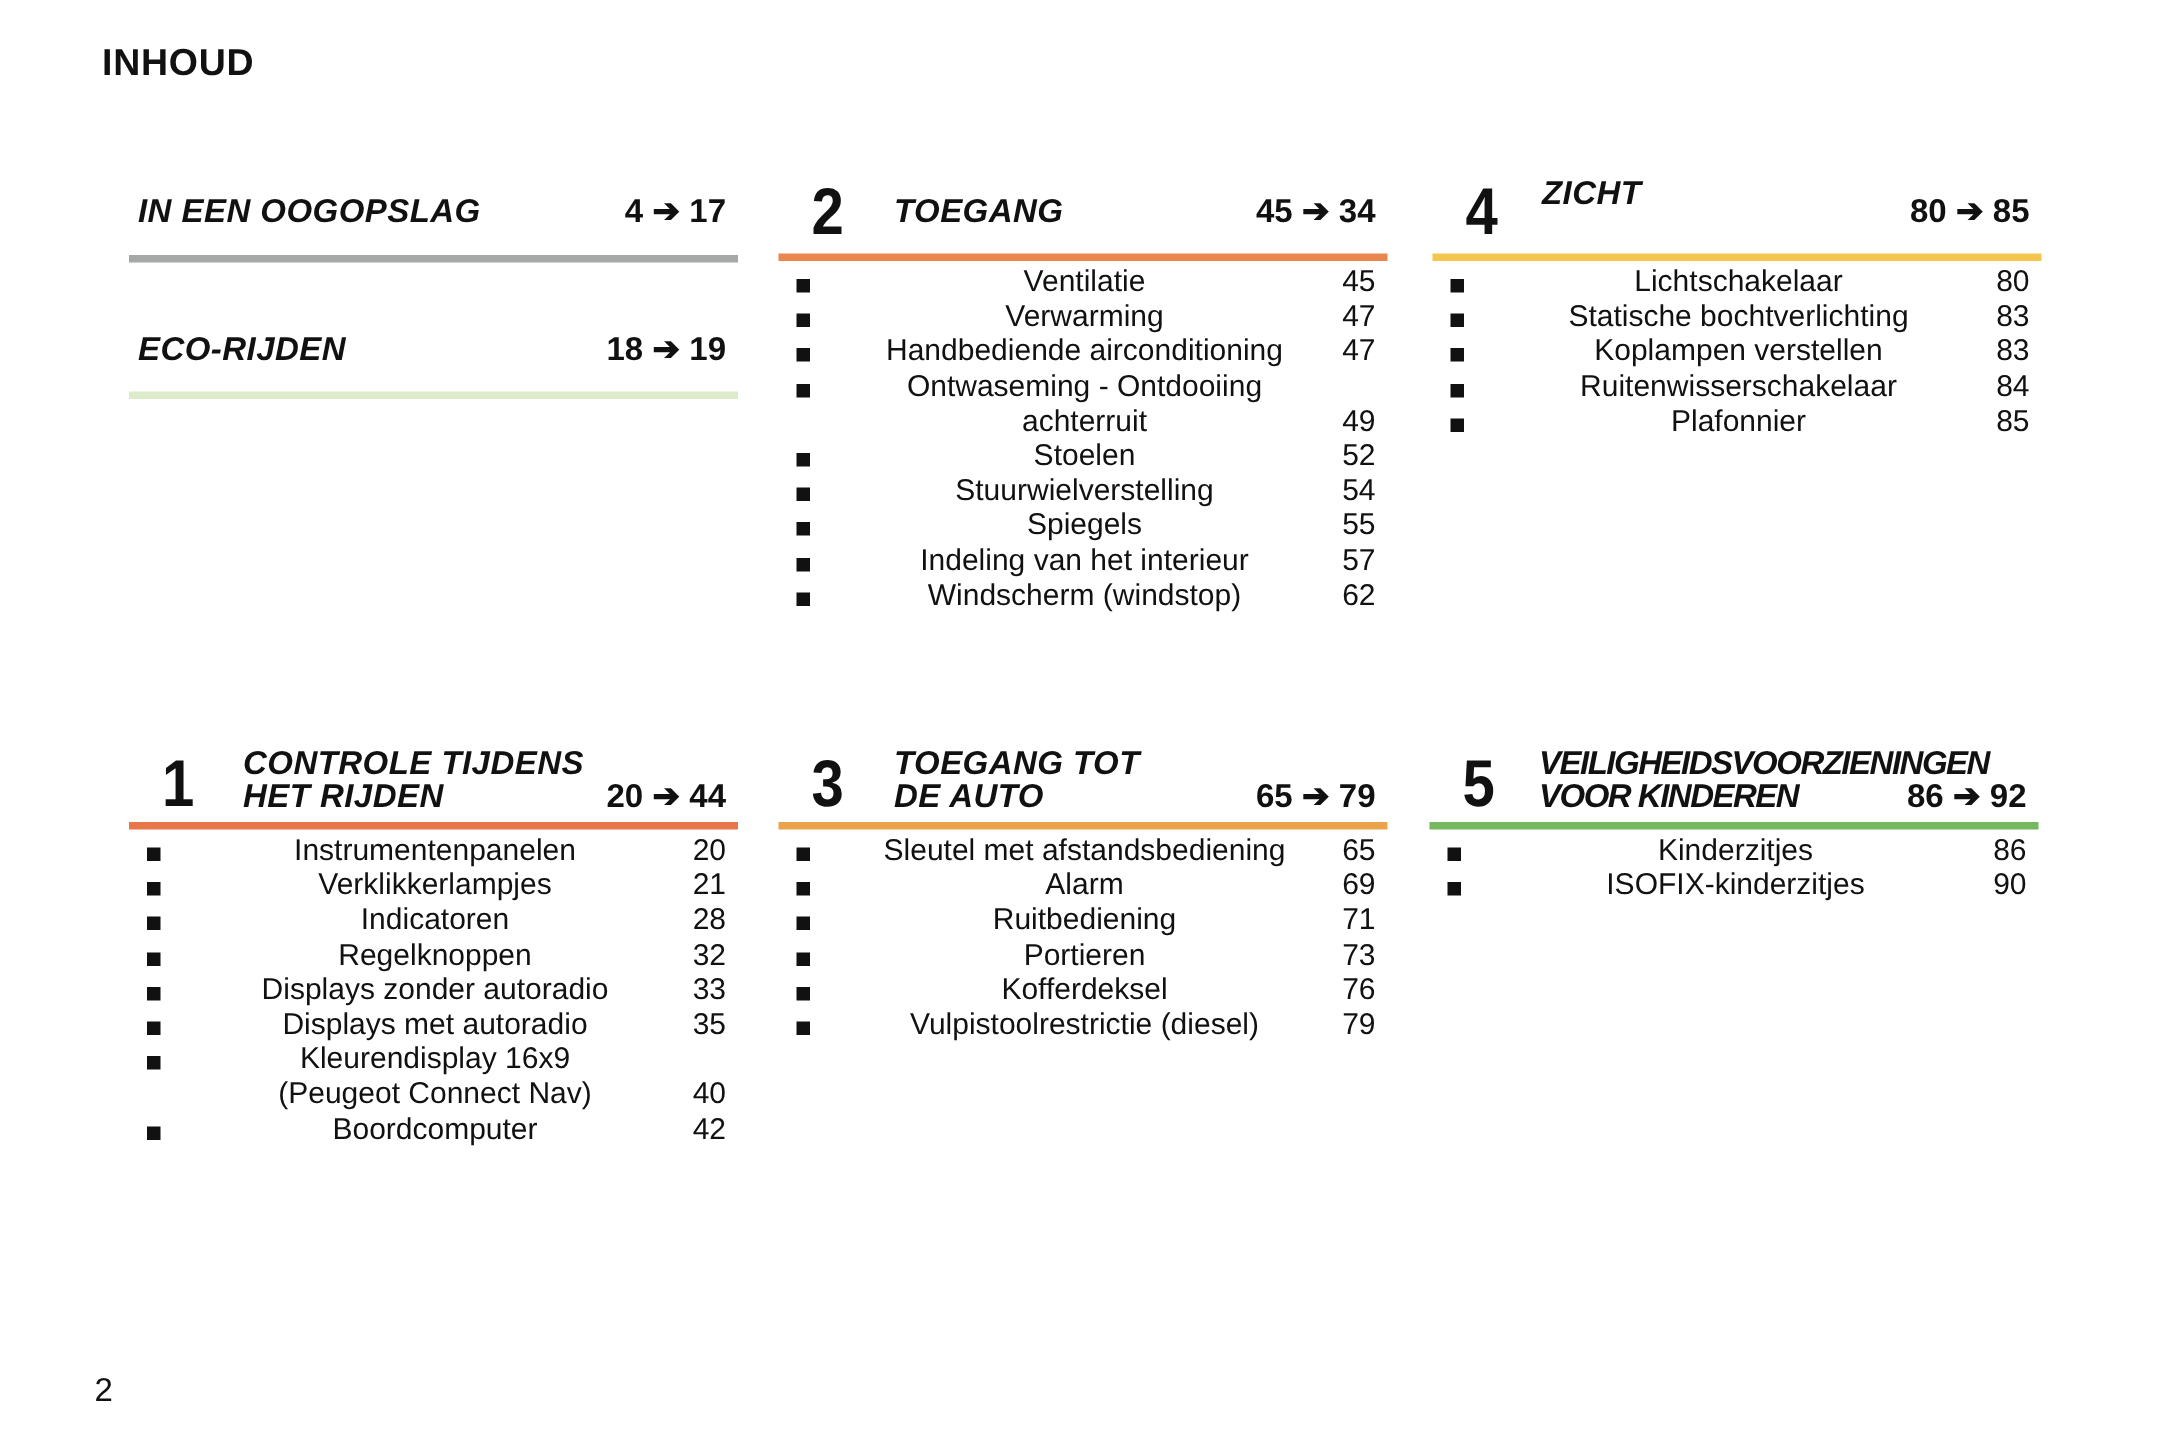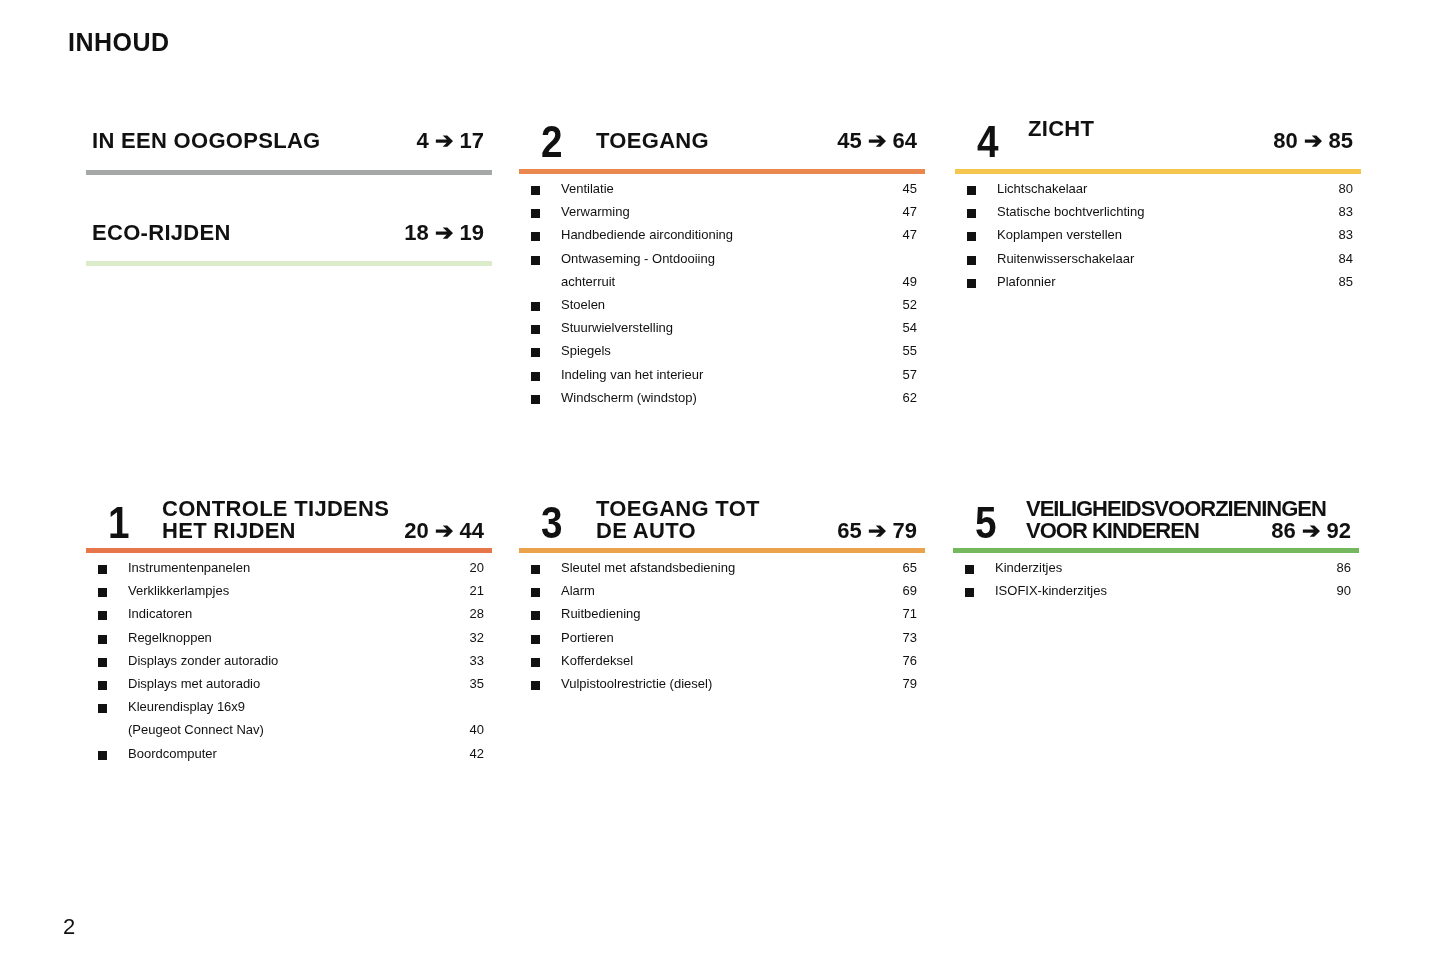--- a/index.html
+++ b/index.html
@@ -13,30 +13,31 @@
   }
   .section { position: absolute; width: 406px; }
   .sec-head { position: relative; height: 46px; }
   .sec-head .num {
     position: absolute; left: 22px; font-size: 44px; font-weight: bold;
     line-height: 44px; transform: scaleX(0.88); transform-origin: left;
   }
   .sec-head .title {
     position: absolute; font-size: 22px; font-weight: bold; line-height: 22px;
     letter-spacing: 0.3px;
+    font-style: italic;
   }
   .sec-head .range {
     position: absolute; right: 8px; font-size: 22px; font-weight: bold;
     line-height: 22px; white-space: nowrap;
   }
   .rule { height: 5px; width: 406px; }
   .items { list-style: none; margin: 0; padding: 0; margin-top: 3px; }
   .items li {
-    position: relative; font-size: 13px; line-height: 23.2px;
-    padding-left: 42px; padding-right: 40px;
+    position: relative; font-size: 20px; line-height: 23.2px;
+    padding-left: 42px; padding-right: 40px; text-align: center;
   }
   .items li .bullet {
     position: absolute; left: 12px; top: 9px; width: 9px; height: 9px; background: #111;
   }
   .items li .pg { position: absolute; right: 8px; bottom: 0; }
   .page-number {
     position: absolute; left: 63px; top: 914px; font-size: 22px;
   }
 </style>
 </head>
@@ -68,21 +69,21 @@
   <div class="rule" style="background:#dcebc9;"></div>
 </div>
 
 <div class="section" style="left:519px; top:118px;">
   <div class="sec-head" style="height:51px;">
     <span class="num" style="top:2px;">2</span>
     <span class="title" style="left:77px; top:12px;">TOEGANG</span>
     <span class="range" style="top:12px;">
       <span>45</span>
       <span>➔</span>
-      <span>64</span>
+      <span>34</span>
     </span>
   </div>
   <div class="rule" style="background:#e9874f;"></div>
   <ul class="items">
     <li><span class="bullet"></span><span>Ventilatie</span><span class="pg">45</span></li>
     <li><span class="bullet"></span><span>Verwarming</span><span class="pg">47</span></li>
     <li><span class="bullet"></span><span>Handbediende airconditioning</span><span class="pg">47</span></li>
     <li><span class="bullet"></span><span>Ontwaseming - Ontdooiing</span><br><span>achterruit</span><span class="pg">49</span></li>
     <li><span class="bullet"></span><span>Stoelen</span><span class="pg">52</span></li>
     <li><span class="bullet"></span><span>Stuurwielverstelling</span><span class="pg">54</span></li>

